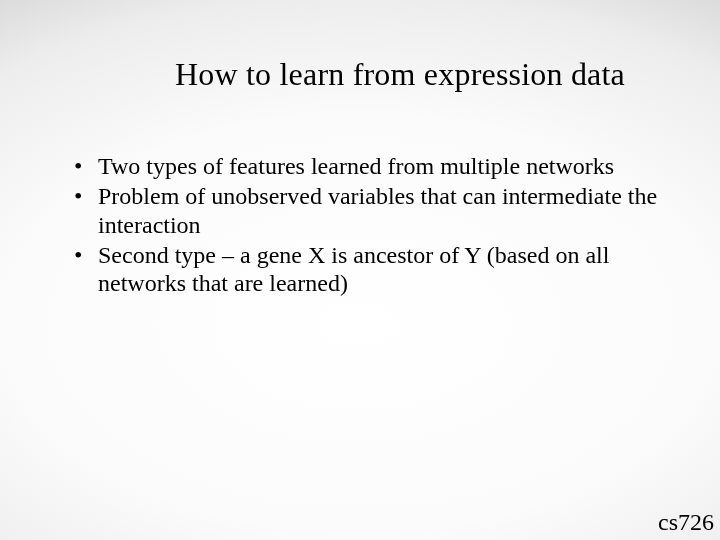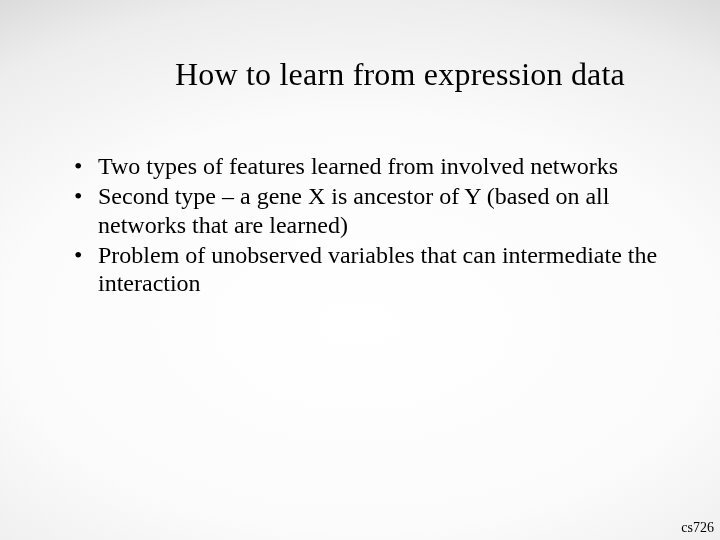--- a/index.html
+++ b/index.html
@@ -60,31 +60,31 @@
     position: absolute;
     left: 4px;
     top: 0;
     font-size: 24px;
     line-height: 1.18;
   }
   .footer {
     position: absolute;
     right: 6px;
     bottom: 4px;
-    font-size: 14px;
+    font-size: 24px;
   }
 </style>
 </head>
 <body>
 
 <div class="slide">
   <div class="title">How to learn from expression data</div>
 
   <div class="body">
     <ul class="bullets">
-      <li>Two types of features learned from involved networks</li>
+      <li>Two types of features learned from multiple networks</li>
+      <li>Problem of unobserved variables that can intermediate the interaction</li>
       <li>Second type – a gene X is ancestor of Y (based on all networks that are learned)</li>
-      <li>Problem of unobserved variables that can intermediate the interaction</li>
     </ul>
   </div>
 
   <div class="footer">cs726</div>
 </div>
 
 </body></html>

